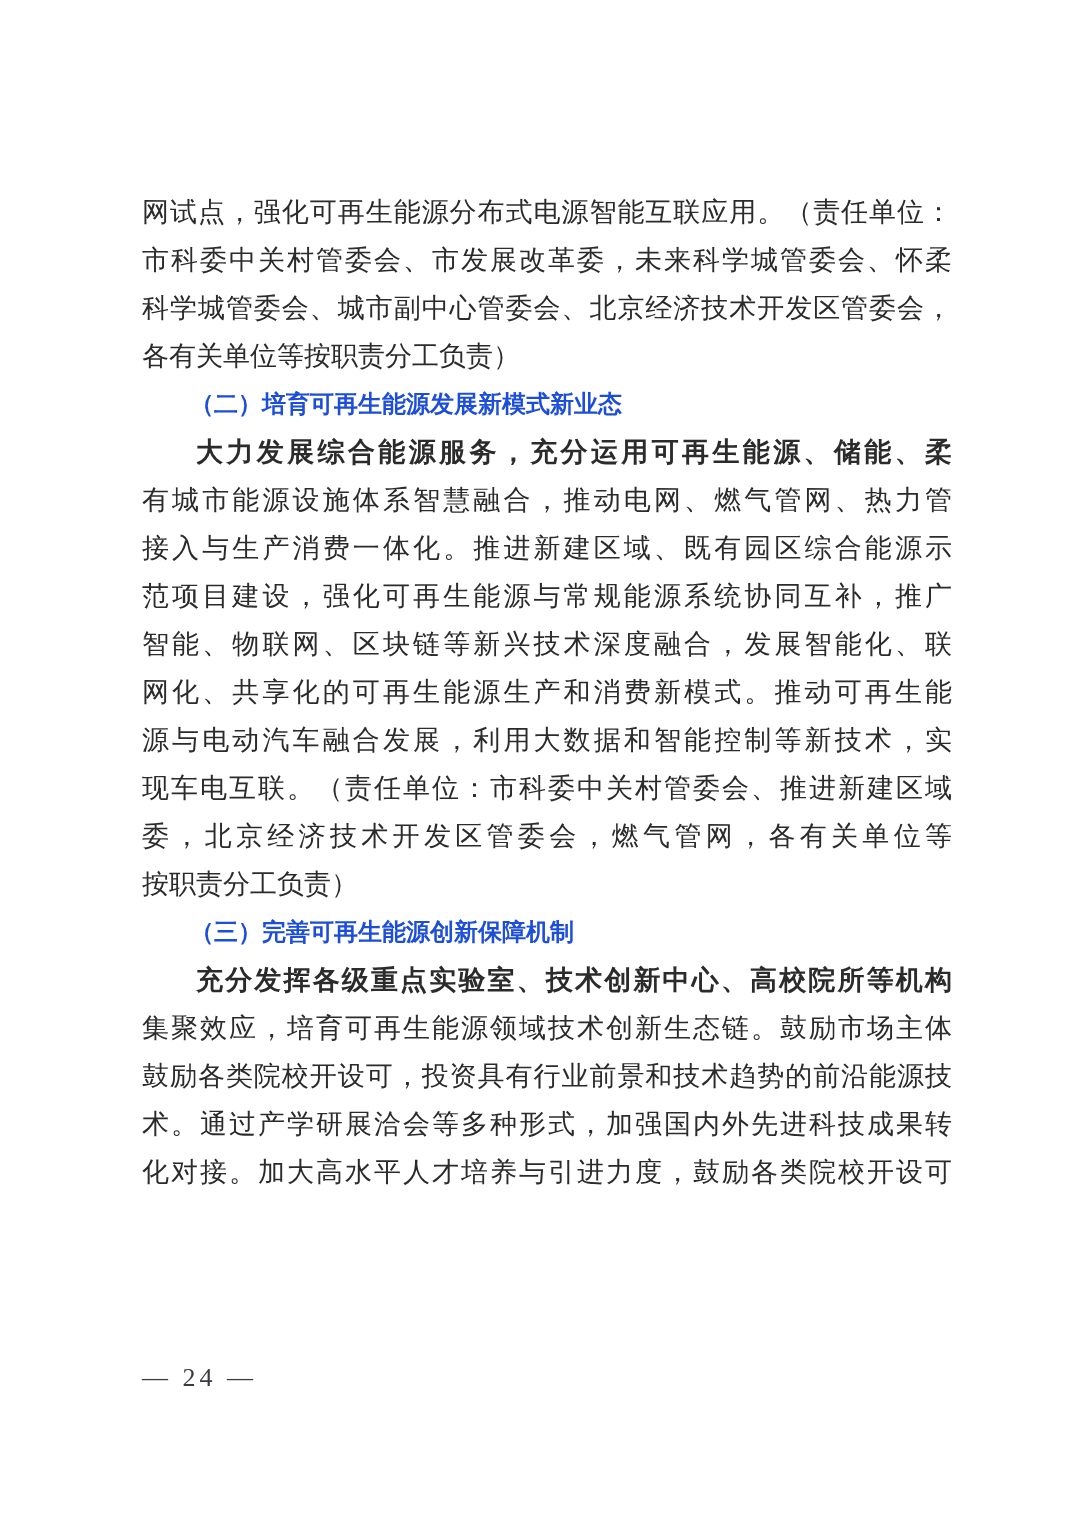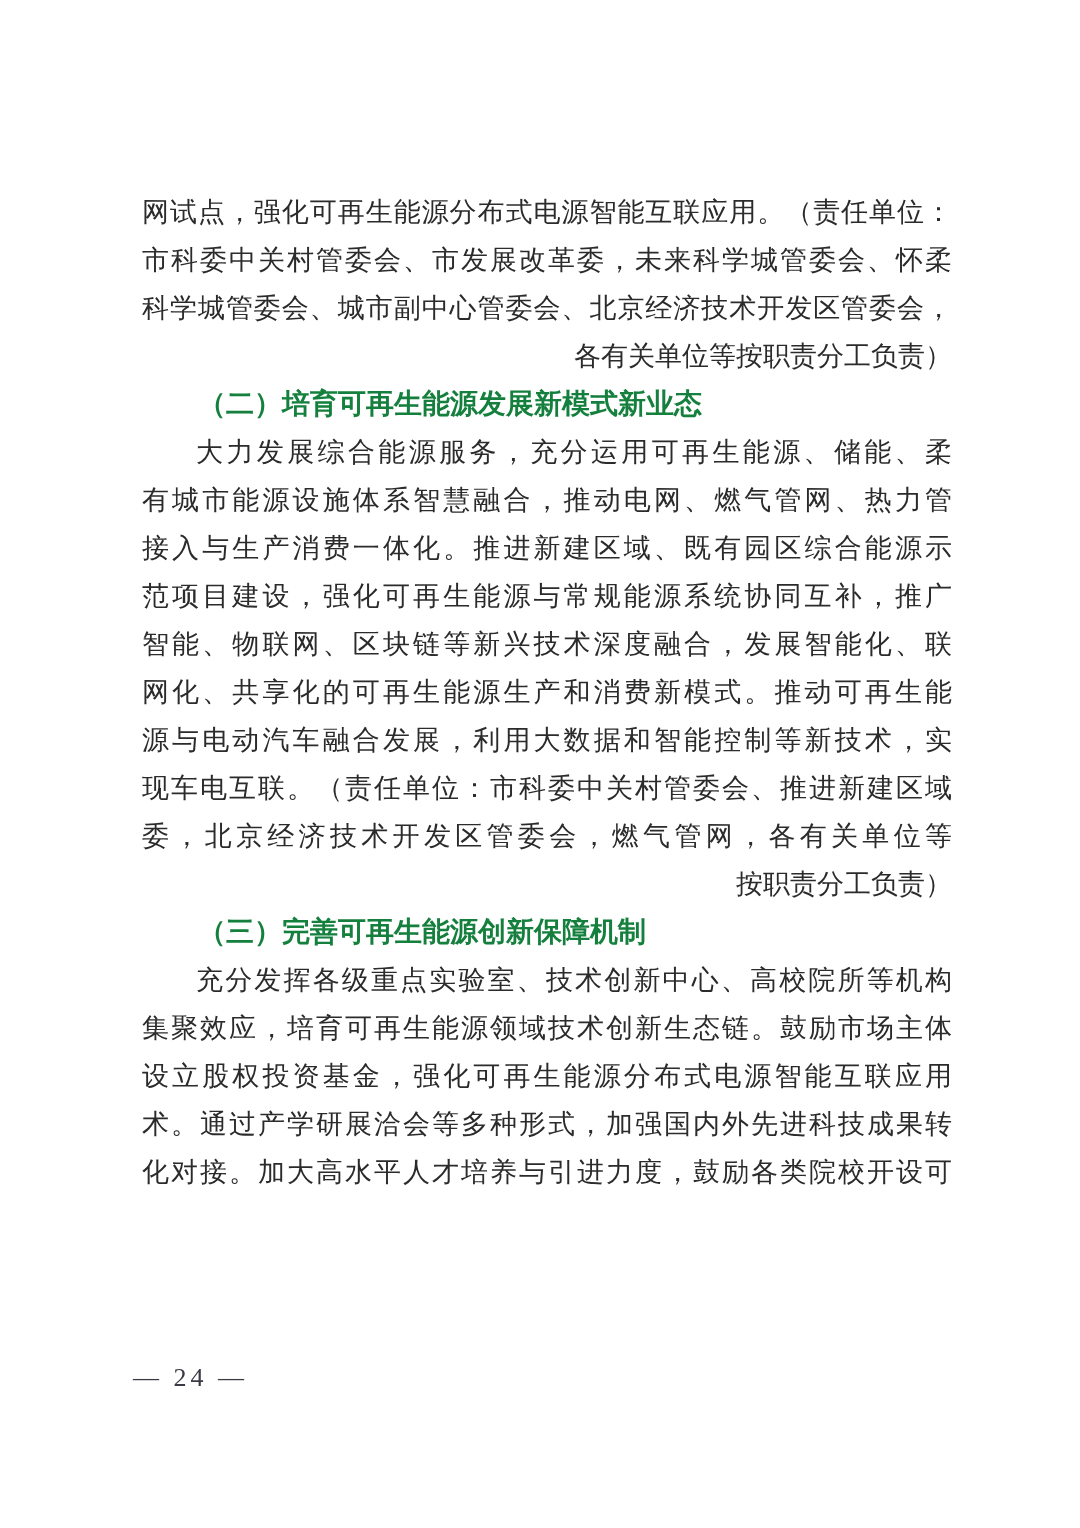--- a/index.html
+++ b/index.html
@@ -32,33 +32,34 @@
   .ln.justify {
     white-space: normal;
     text-align: justify;
     text-align-last: justify;
   }
   .ln.indent-justify {
     white-space: normal;
     text-align: justify;
     text-align-last: justify;
     text-indent: 2em;
+    font-weight: bold;
   }
   .ln.left {
-    text-align: right;
+    text-align: left;
   }
   .ln.heading {
     font-weight: bold;
     text-indent: 2em;
-    font-size: 28px;
-    color: #15803d;
+    font-size: 24px;
+    color: #1d4ed8;
   }
   .page-number {
     position: absolute;
-    left: 133px;
+    left: 142px;
     top: 1358px;
     height: 40px;
     line-height: 40px;
     font-size: 26px;
     color: #3a3a44;
     letter-spacing: 4px;
   }
 </style>
 </head>
 <body>
@@ -76,18 +77,18 @@
       <div class="ln justify">范项目建设，强化可再生能源与常规能源系统协同互补，推广</div>
       <div class="ln justify">智能、物联网、区块链等新兴技术深度融合，发展智能化、联</div>
       <div class="ln justify">网化、共享化的可再生能源生产和消费新模式。推动可再生能</div>
       <div class="ln justify">源与电动汽车融合发展，利用大数据和智能控制等新技术，实</div>
       <div class="ln justify">现车电互联。（责任单位：市科委中关村管委会、推进新建区域</div>
       <div class="ln justify">委，北京经济技术开发区管委会，燃气管网，各有关单位等</div>
       <div class="ln left">按职责分工负责）</div>
       <div class="ln heading">（三）完善可再生能源创新保障机制</div>
       <div class="ln indent-justify">充分发挥各级重点实验室、技术创新中心、高校院所等机构</div>
       <div class="ln justify">集聚效应，培育可再生能源领域技术创新生态链。鼓励市场主体</div>
-      <div class="ln justify">设立股权投资基金，强化可再生能源分布式电源智能互联应用</div>
+      <div class="ln justify">鼓励各类院校开设可，投资具有行业前景和技术趋势的前沿能源技</div>
       <div class="ln justify">术。通过产学研展洽会等多种形式，加强国内外先进科技成果转</div>
       <div class="ln justify">化对接。加大高水平人才培养与引进力度，鼓励各类院校开设可</div>
     </div>
   <div class="page-number">— 24 —</div>
 </div>
 
 </body></html>

